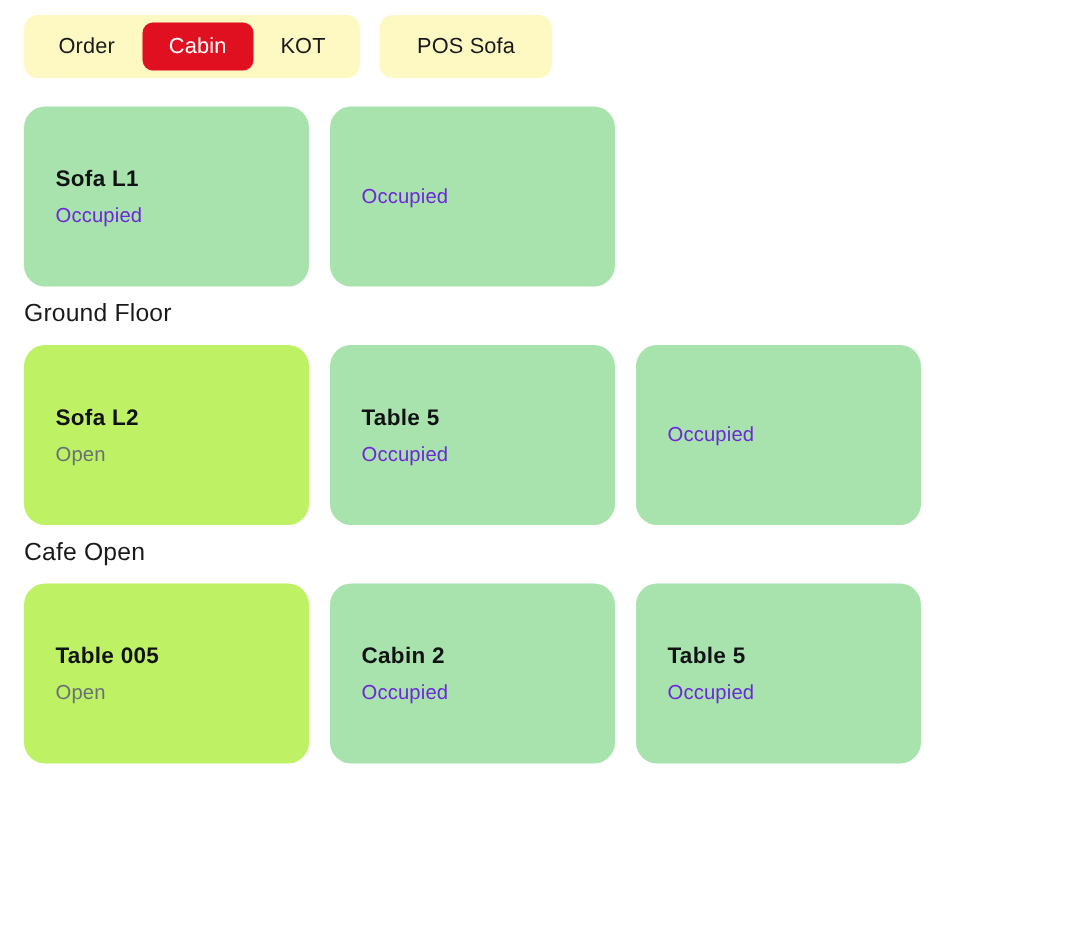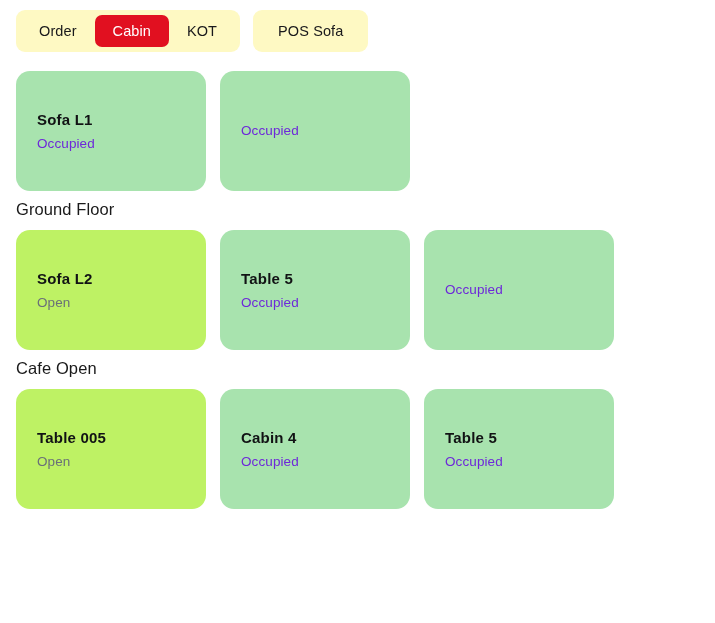--- a/index.html
+++ b/index.html
@@ -158,21 +158,21 @@
       </div>
     </div>
     <div class="section">
       <div class="section-title">Cafe Open</div>
       <div class="cards">
         <div class="card open">
           <div class="card-name">Table 005</div>
           <div class="card-status">Open</div>
         </div>
         <div class="card occupied">
-          <div class="card-name">Cabin 4</div>
+          <div class="card-name">Cabin 2</div>
           <div class="card-status">Occupied</div>
         </div>
         <div class="card occupied">
           <div class="card-name">Table 5</div>
           <div class="card-status">Occupied</div>
         </div>
       </div>
     </div>
   </div>
 

